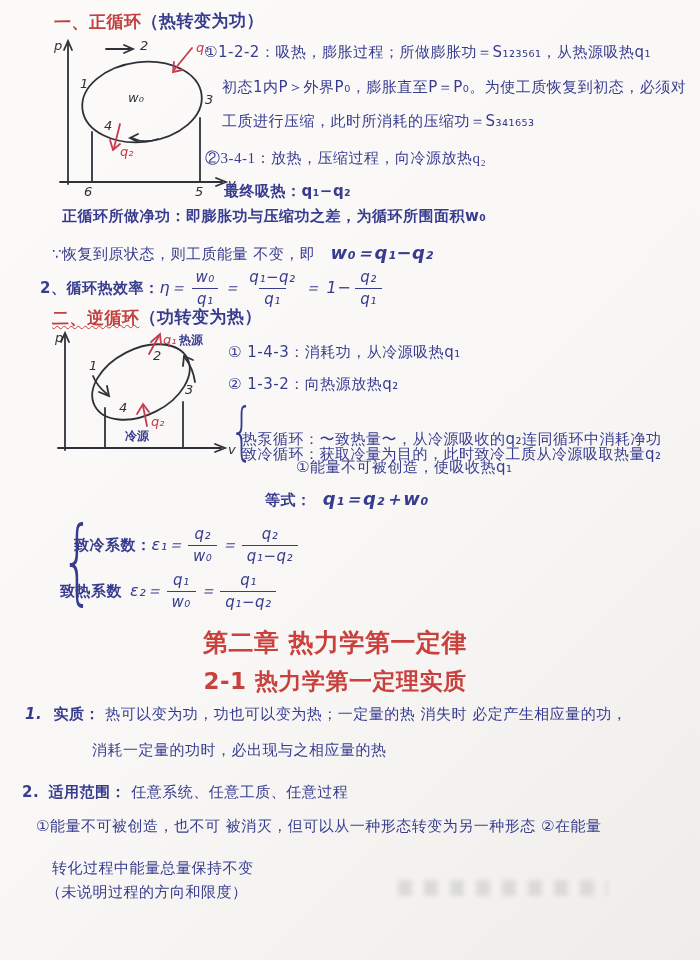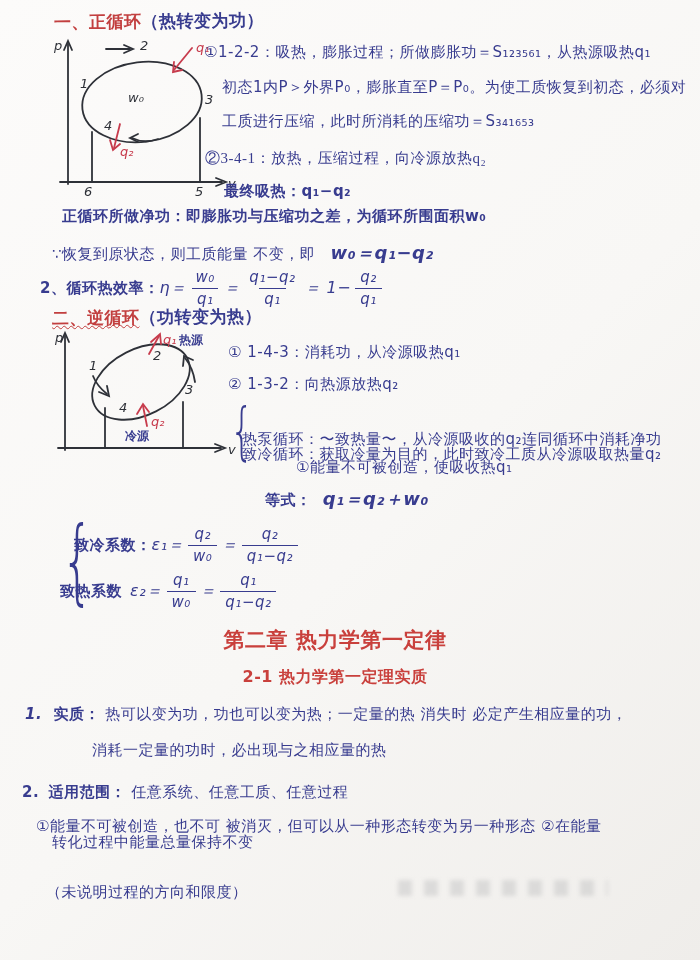--- a/index.html
+++ b/index.html
@@ -7,22 +7,22 @@
     position:relative;width:700px;height:960px;overflow:hidden;
     background:linear-gradient(135deg,#fcfbfa 0%,#f8f7f5 55%,#efedea 100%);
     font-family:"DejaVu Sans",sans-serif;
     color:#383c8f;
   }
   .t{position:absolute;white-space:nowrap;font-size:15px;letter-spacing:0.5px;line-height:1.35;}
   .red{color:#c23f3f;}
   .blue{color:#383c8f;}
   .bold{font-weight:bold;}
   .h1{font-size:17px;font-weight:bold;transform:rotate(-0.6deg);}
-  .chapter{font-size:21px;font-weight:bold;color:#c9403c;}
-  .subtitle{font-size:16px;font-weight:bold;color:#c9403c;}
+  .chapter{font-size:25px;font-weight:bold;color:#c9403c;}
+  .subtitle{font-size:23px;font-weight:bold;color:#c9403c;}
   .formula{font-size:16px;font-style:italic;}
   .frac{display:inline-flex;flex-direction:column;align-items:center;vertical-align:middle;margin:0 4px;line-height:1;font-style:italic;}
   .frac .num{padding:0 5px 3px;}
   .frac .den{border-top:1.6px solid #383c8f;padding:3px 5px 0;}
   .brace{position:absolute;color:#383c8f;font-weight:200;}
   .smudge{position:absolute;width:210px;height:16px;filter:blur(2px);opacity:.55;
     background:repeating-linear-gradient(90deg,#c9c9c9 0 14px,transparent 14px 26px);}
   svg text{font-family:"DejaVu Sans",sans-serif;}
   .row{display:flex;align-items:center;}
 </style>
@@ -198,18 +198,18 @@
   </div>
   <div class="t" style="left:92px;top:740px;">消耗一定量的功时，必出现与之相应量的热</div>
 
   <div class="t" style="left:22px;top:782px;">
     <span class="bold" style="margin-right:4px;">2.</span>
     <span class="bold">适用范围：</span>
     <span>任意系统、任意工质、任意过程</span>
   </div>
 
   <div class="t" style="left:36px;top:816px;width:650px;">①能量不可被创造，也不可 被消灭，但可以从一种形态转变为另一种形态 ②在能量</div>
-  <div class="t" style="left:52px;top:832px;">转化过程中能量总量保持不变</div>
+  <div class="t" style="left:52px;top:858px;">转化过程中能量总量保持不变</div>
   <div class="t" style="left:46px;top:882px;">（未说明过程的方向和限度）</div>
 
   <div class="smudge" style="left:398px;top:880px;"></div>
 
 </div>
 
 </body></html>

